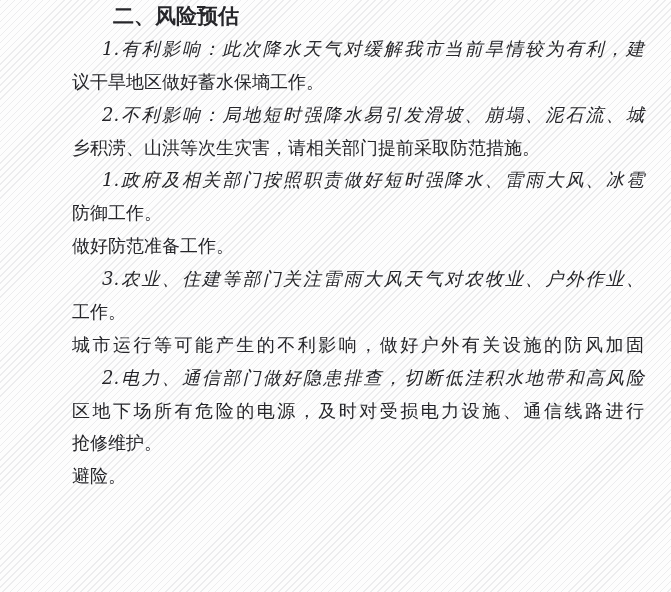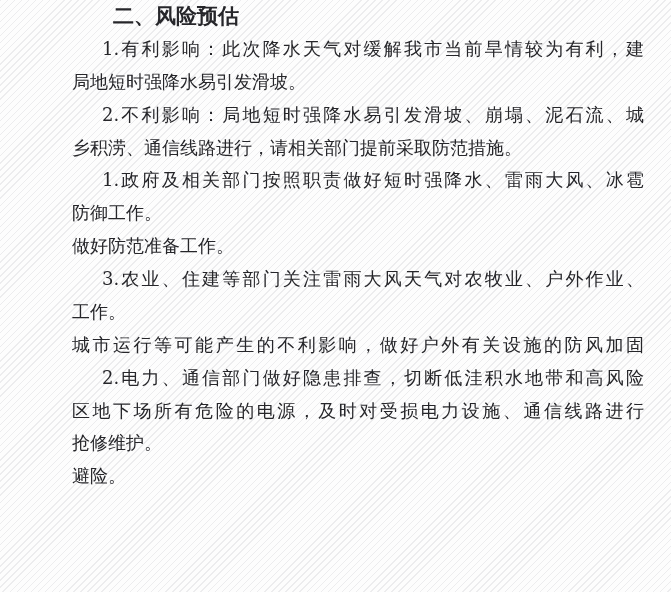--- a/index.html
+++ b/index.html
@@ -33,20 +33,21 @@
     color: var(--fg, #26262a);
     white-space: nowrap;
   }
   .line.justify {
     white-space: normal;
     text-align: justify;
     text-align-last: justify;
   }
   .line.first {
     padding-left: 30px;
+    font-style: italic;
   }
   .line.heading {
     font-weight: bold;
     font-size: 21px;
     padding-left: 41px;
     text-align: center;
     text-align-last: left;
     white-space: nowrap;
   }
   .squiggle {
@@ -56,23 +57,23 @@
     text-decoration-thickness: 1px;
     text-underline-offset: 3px;
   }
 </style>
 </head>
 <body style="--bg: #fdfdfd; --fg: #26262a; --squiggle: #3fa03f;">
 
 <div class="doc">
     <div class="line heading">二、风险预估</div>
     <div class="line first justify">1.有利影响：此次降水天气对缓解我市当前旱情较为有利，建</div>
-    <div class="line">局地短时强降水易引发滑坡。</div>
+    <div class="line">议干旱地区做好蓄水保墒工作。</div>
     <div class="line first justify">2.不利影响：局地短时强降水易引发滑坡、崩塌、泥石流、城</div>
-    <div class="line">乡积涝、通信线路进行，请相关部门提前采取防范措施。</div>
+    <div class="line">乡积涝、山洪等次生灾害，请相关部门提前采取防范措施。</div>
     <div class="line first justify">1.政府及相关部门按照职责做好短时强降水、雷雨大风、冰雹</div>
     <div class="line">防御工作。</div>
     <div class="line">做好防范准备工作。</div>
     <div class="line first justify">3.农业、住建等部门关注雷雨大风天气对农牧业、户外作业、</div>
     <div class="line">工作。</div>
     <div class="line justify">城市运行等可能产生的不利影响，做好户外有关设施的防风加固</div>
     <div class="line first justify">2.电力、通信部门做好隐患排查，切断低洼积水地带和高风险</div>
     <div class="line justify">区地下场所有危险的电源，及时对受损电力设施、通信线路进行</div>
     <div class="line">抢修维护。</div>
     <div class="line">避险。</div>

